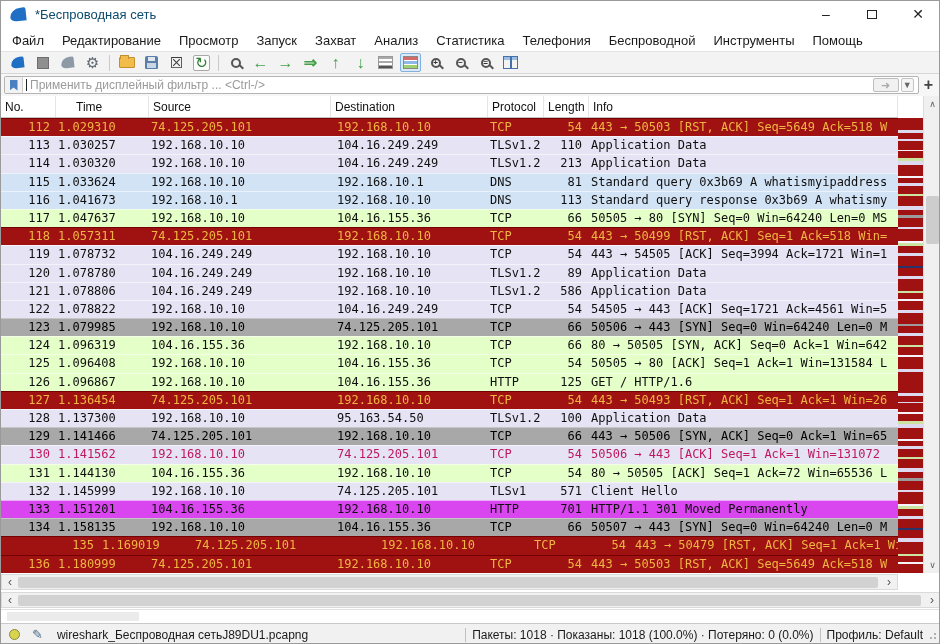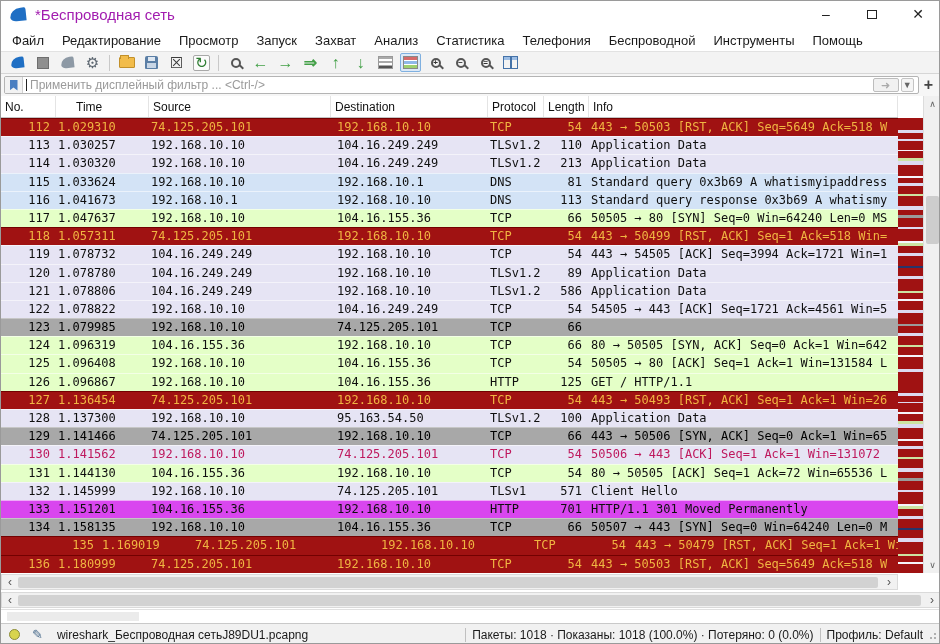--- a/index.html
+++ b/index.html
@@ -6,21 +6,21 @@
   *{box-sizing:border-box;}
   #app{position:relative;width:940px;height:644px;background:#ffffff;
        font-family:"Liberation Sans", sans-serif;overflow:hidden;border:1px solid #9a9a9a;}
 
   
   .titlebar{position:absolute;left:0;top:0;width:940px;height:26px;background:#ffffff;
             display:flex;align-items:center;}
   .fin{width:16px;height:13px;background:#1f6fc4;border-radius:100% 15% 0 55%/100% 25% 0 45%;
        transform:rotate(-6deg);}
   .titlebar .fin{margin-left:9px;}
-  .title-text{margin-left:9px;font-size:15px;color:#a21caf;}
+  .title-text{margin-left:9px;font-size:13px;color:#0c4a6e;}
   .win-controls{margin-left:auto;display:flex;height:100%;}
   .win-btn{width:46px;height:100%;display:flex;align-items:center;justify-content:center;
            font-size:14px;color:#222;}
   .max-box{width:10px;height:9px;border:1.2px solid #222;}
 
   
   .menubar{position:absolute;left:0;top:26px;width:940px;height:24px;background:#ffffff;
            display:flex;align-items:flex-end;padding-left:2px;}
   .menu-item{padding:3px 9px;font-size:13px;color:#1a1a1a;white-space:nowrap;}
 
@@ -269,24 +269,24 @@
         <div class="row tls" style="background: rgb(230, 228, 244); color: rgb(15, 15, 15);"><span class="cell-no">113</span><span class="cell-time">1.030257</span><span class="cell-src">192.168.10.10</span><span class="cell-dst">104.16.249.249</span><span class="cell-proto">TLSv1.2</span><span class="cell-len">110</span><span class="cell-info">Application Data</span></div>
         <div class="row tls" style="background: rgb(230, 228, 244); color: rgb(15, 15, 15);"><span class="cell-no">114</span><span class="cell-time">1.030320</span><span class="cell-src">192.168.10.10</span><span class="cell-dst">104.16.249.249</span><span class="cell-proto">TLSv1.2</span><span class="cell-len">213</span><span class="cell-info">Application Data</span></div>
         <div class="row dns" style="background: rgb(211, 227, 246); color: rgb(15, 15, 15);"><span class="cell-no">115</span><span class="cell-time">1.033624</span><span class="cell-src">192.168.10.10</span><span class="cell-dst">192.168.10.1</span><span class="cell-proto">DNS</span><span class="cell-len">81</span><span class="cell-info">Standard query 0x3b69 A whatismyipaddress</span></div>
         <div class="row dns" style="background: rgb(211, 227, 246); color: rgb(15, 15, 15);"><span class="cell-no">116</span><span class="cell-time">1.041673</span><span class="cell-src">192.168.10.1</span><span class="cell-dst">192.168.10.10</span><span class="cell-proto">DNS</span><span class="cell-len">113</span><span class="cell-info">Standard query response 0x3b69 A whatismy</span></div>
         <div class="row http" style="background: rgb(228, 255, 199); color: rgb(15, 15, 15);"><span class="cell-no">117</span><span class="cell-time">1.047637</span><span class="cell-src">192.168.10.10</span><span class="cell-dst">104.16.155.36</span><span class="cell-proto">TCP</span><span class="cell-len">66</span><span class="cell-info">50505 → 80 [SYN] Seq=0 Win=64240 Len=0 MS</span></div>
         <div class="row bad" style="background: rgb(160, 18, 18); color: rgb(240, 181, 66);"><span class="cell-no">118</span><span class="cell-time">1.057311</span><span class="cell-src">74.125.205.101</span><span class="cell-dst">192.168.10.10</span><span class="cell-proto">TCP</span><span class="cell-len">54</span><span class="cell-info">443 → 50499 [RST, ACK] Seq=1 Ack=518 Win=</span></div>
         <div class="row tcp" style="background: rgb(230, 228, 244); color: rgb(15, 15, 15);"><span class="cell-no">119</span><span class="cell-time">1.078732</span><span class="cell-src">104.16.249.249</span><span class="cell-dst">192.168.10.10</span><span class="cell-proto">TCP</span><span class="cell-len">54</span><span class="cell-info">443 → 54505 [ACK] Seq=3994 Ack=1721 Win=1</span></div>
         <div class="row tls" style="background: rgb(230, 228, 244); color: rgb(15, 15, 15);"><span class="cell-no">120</span><span class="cell-time">1.078780</span><span class="cell-src">104.16.249.249</span><span class="cell-dst">192.168.10.10</span><span class="cell-proto">TLSv1.2</span><span class="cell-len">89</span><span class="cell-info">Application Data</span></div>
         <div class="row tls" style="background: rgb(230, 228, 244); color: rgb(15, 15, 15);"><span class="cell-no">121</span><span class="cell-time">1.078806</span><span class="cell-src">104.16.249.249</span><span class="cell-dst">192.168.10.10</span><span class="cell-proto">TLSv1.2</span><span class="cell-len">586</span><span class="cell-info">Application Data</span></div>
         <div class="row tcp" style="background: rgb(230, 228, 244); color: rgb(15, 15, 15);"><span class="cell-no">122</span><span class="cell-time">1.078822</span><span class="cell-src">192.168.10.10</span><span class="cell-dst">104.16.249.249</span><span class="cell-proto">TCP</span><span class="cell-len">54</span><span class="cell-info">54505 → 443 [ACK] Seq=1721 Ack=4561 Win=5</span></div>
-        <div class="row gray" style="background: rgb(168, 168, 168); color: rgb(0, 0, 0);"><span class="cell-no">123</span><span class="cell-time">1.079985</span><span class="cell-src">192.168.10.10</span><span class="cell-dst">74.125.205.101</span><span class="cell-proto">TCP</span><span class="cell-len">66</span></div>
+        <div class="row gray" style="background: rgb(168, 168, 168); color: rgb(0, 0, 0);"><span class="cell-no">123</span><span class="cell-time">1.079985</span><span class="cell-src">192.168.10.10</span><span class="cell-dst">74.125.205.101</span><span class="cell-proto">TCP</span><span class="cell-len">66</span><span class="cell-info">50506 → 443 [SYN] Seq=0 Win=64240 Len=0 M</span></div>
         <div class="row http" style="background: rgb(228, 255, 199); color: rgb(15, 15, 15);"><span class="cell-no">124</span><span class="cell-time">1.096319</span><span class="cell-src">104.16.155.36</span><span class="cell-dst">192.168.10.10</span><span class="cell-proto">TCP</span><span class="cell-len">66</span><span class="cell-info">80 → 50505 [SYN, ACK] Seq=0 Ack=1 Win=642</span></div>
         <div class="row http" style="background: rgb(228, 255, 199); color: rgb(15, 15, 15);"><span class="cell-no">125</span><span class="cell-time">1.096408</span><span class="cell-src">192.168.10.10</span><span class="cell-dst">104.16.155.36</span><span class="cell-proto">TCP</span><span class="cell-len">54</span><span class="cell-info">50505 → 80 [ACK] Seq=1 Ack=1 Win=131584 L</span></div>
-        <div class="row http" style="background: rgb(228, 255, 199); color: rgb(15, 15, 15);"><span class="cell-no">126</span><span class="cell-time">1.096867</span><span class="cell-src">192.168.10.10</span><span class="cell-dst">104.16.155.36</span><span class="cell-proto">HTTP</span><span class="cell-len">125</span><span class="cell-info">GET / HTTP/1.1</span></div>
+        <div class="row http" style="background: rgb(228, 255, 199); color: rgb(15, 15, 15);"><span class="cell-no">126</span><span class="cell-time">1.096867</span><span class="cell-src">192.168.10.10</span><span class="cell-dst">104.16.155.36</span><span class="cell-proto">HTTP</span><span class="cell-len">125</span><span class="cell-info">GET / HTTP/1.6</span></div>
         <div class="row bad" style="background: rgb(160, 18, 18); color: rgb(240, 181, 66);"><span class="cell-no">127</span><span class="cell-time">1.136454</span><span class="cell-src">74.125.205.101</span><span class="cell-dst">192.168.10.10</span><span class="cell-proto">TCP</span><span class="cell-len">54</span><span class="cell-info">443 → 50493 [RST, ACK] Seq=1 Ack=1 Win=26</span></div>
         <div class="row tls" style="background: rgb(230, 228, 244); color: rgb(15, 15, 15);"><span class="cell-no">128</span><span class="cell-time">1.137300</span><span class="cell-src">192.168.10.10</span><span class="cell-dst">95.163.54.50</span><span class="cell-proto">TLSv1.2</span><span class="cell-len">100</span><span class="cell-info">Application Data</span></div>
         <div class="row gray" style="background: rgb(168, 168, 168); color: rgb(0, 0, 0);"><span class="cell-no">129</span><span class="cell-time">1.141466</span><span class="cell-src">74.125.205.101</span><span class="cell-dst">192.168.10.10</span><span class="cell-proto">TCP</span><span class="cell-len">66</span><span class="cell-info">443 → 50506 [SYN, ACK] Seq=0 Ack=1 Win=65</span></div>
         <div class="row tcp" style="background: rgb(230, 228, 244); color: #be185d;"><span class="cell-no">130</span><span class="cell-time">1.141562</span><span class="cell-src">192.168.10.10</span><span class="cell-dst">74.125.205.101</span><span class="cell-proto">TCP</span><span class="cell-len">54</span><span class="cell-info">50506 → 443 [ACK] Seq=1 Ack=1 Win=131072</span></div>
         <div class="row http" style="background: rgb(228, 255, 199); color: rgb(15, 15, 15);"><span class="cell-no">131</span><span class="cell-time">1.144130</span><span class="cell-src">104.16.155.36</span><span class="cell-dst">192.168.10.10</span><span class="cell-proto">TCP</span><span class="cell-len">54</span><span class="cell-info">80 → 50505 [ACK] Seq=1 Ack=72 Win=65536 L</span></div>
         <div class="row tls" style="background: rgb(230, 228, 244); color: rgb(15, 15, 15);"><span class="cell-no">132</span><span class="cell-time">1.145999</span><span class="cell-src">192.168.10.10</span><span class="cell-dst">74.125.205.101</span><span class="cell-proto">TLSv1</span><span class="cell-len">571</span><span class="cell-info">Client Hello</span></div>
         <div class="row http" style="background: #d946ef; color: rgb(15, 15, 15);"><span class="cell-no">133</span><span class="cell-time">1.151201</span><span class="cell-src">104.16.155.36</span><span class="cell-dst">192.168.10.10</span><span class="cell-proto">HTTP</span><span class="cell-len">701</span><span class="cell-info">HTTP/1.1 301 Moved Permanently</span></div>
         <div class="row gray" style="background: rgb(168, 168, 168); color: rgb(0, 0, 0);"><span class="cell-no">134</span><span class="cell-time">1.158135</span><span class="cell-src">192.168.10.10</span><span class="cell-dst">104.16.155.36</span><span class="cell-proto">TCP</span><span class="cell-len">66</span><span class="cell-info">50507 → 443 [SYN] Seq=0 Win=64240 Len=0 M</span></div>
         <div class="row bad" style="background: rgb(160, 18, 18); color: rgb(240, 181, 66); padding-left: 44px;"><span class="cell-no">135</span><span class="cell-time">1.169019</span><span class="cell-src">74.125.205.101</span><span class="cell-dst">192.168.10.10</span><span class="cell-proto">TCP</span><span class="cell-len">54</span><span class="cell-info">443 → 50479 [RST, ACK] Seq=1 Ack=1 Win=26</span></div>
         <div class="row bad" style="background: rgb(160, 18, 18); color: rgb(240, 181, 66);"><span class="cell-no">136</span><span class="cell-time">1.180999</span><span class="cell-src">74.125.205.101</span><span class="cell-dst">192.168.10.10</span><span class="cell-proto">TCP</span><span class="cell-len">54</span><span class="cell-info">443 → 50503 [RST, ACK] Seq=5649 Ack=518 W</span></div>

